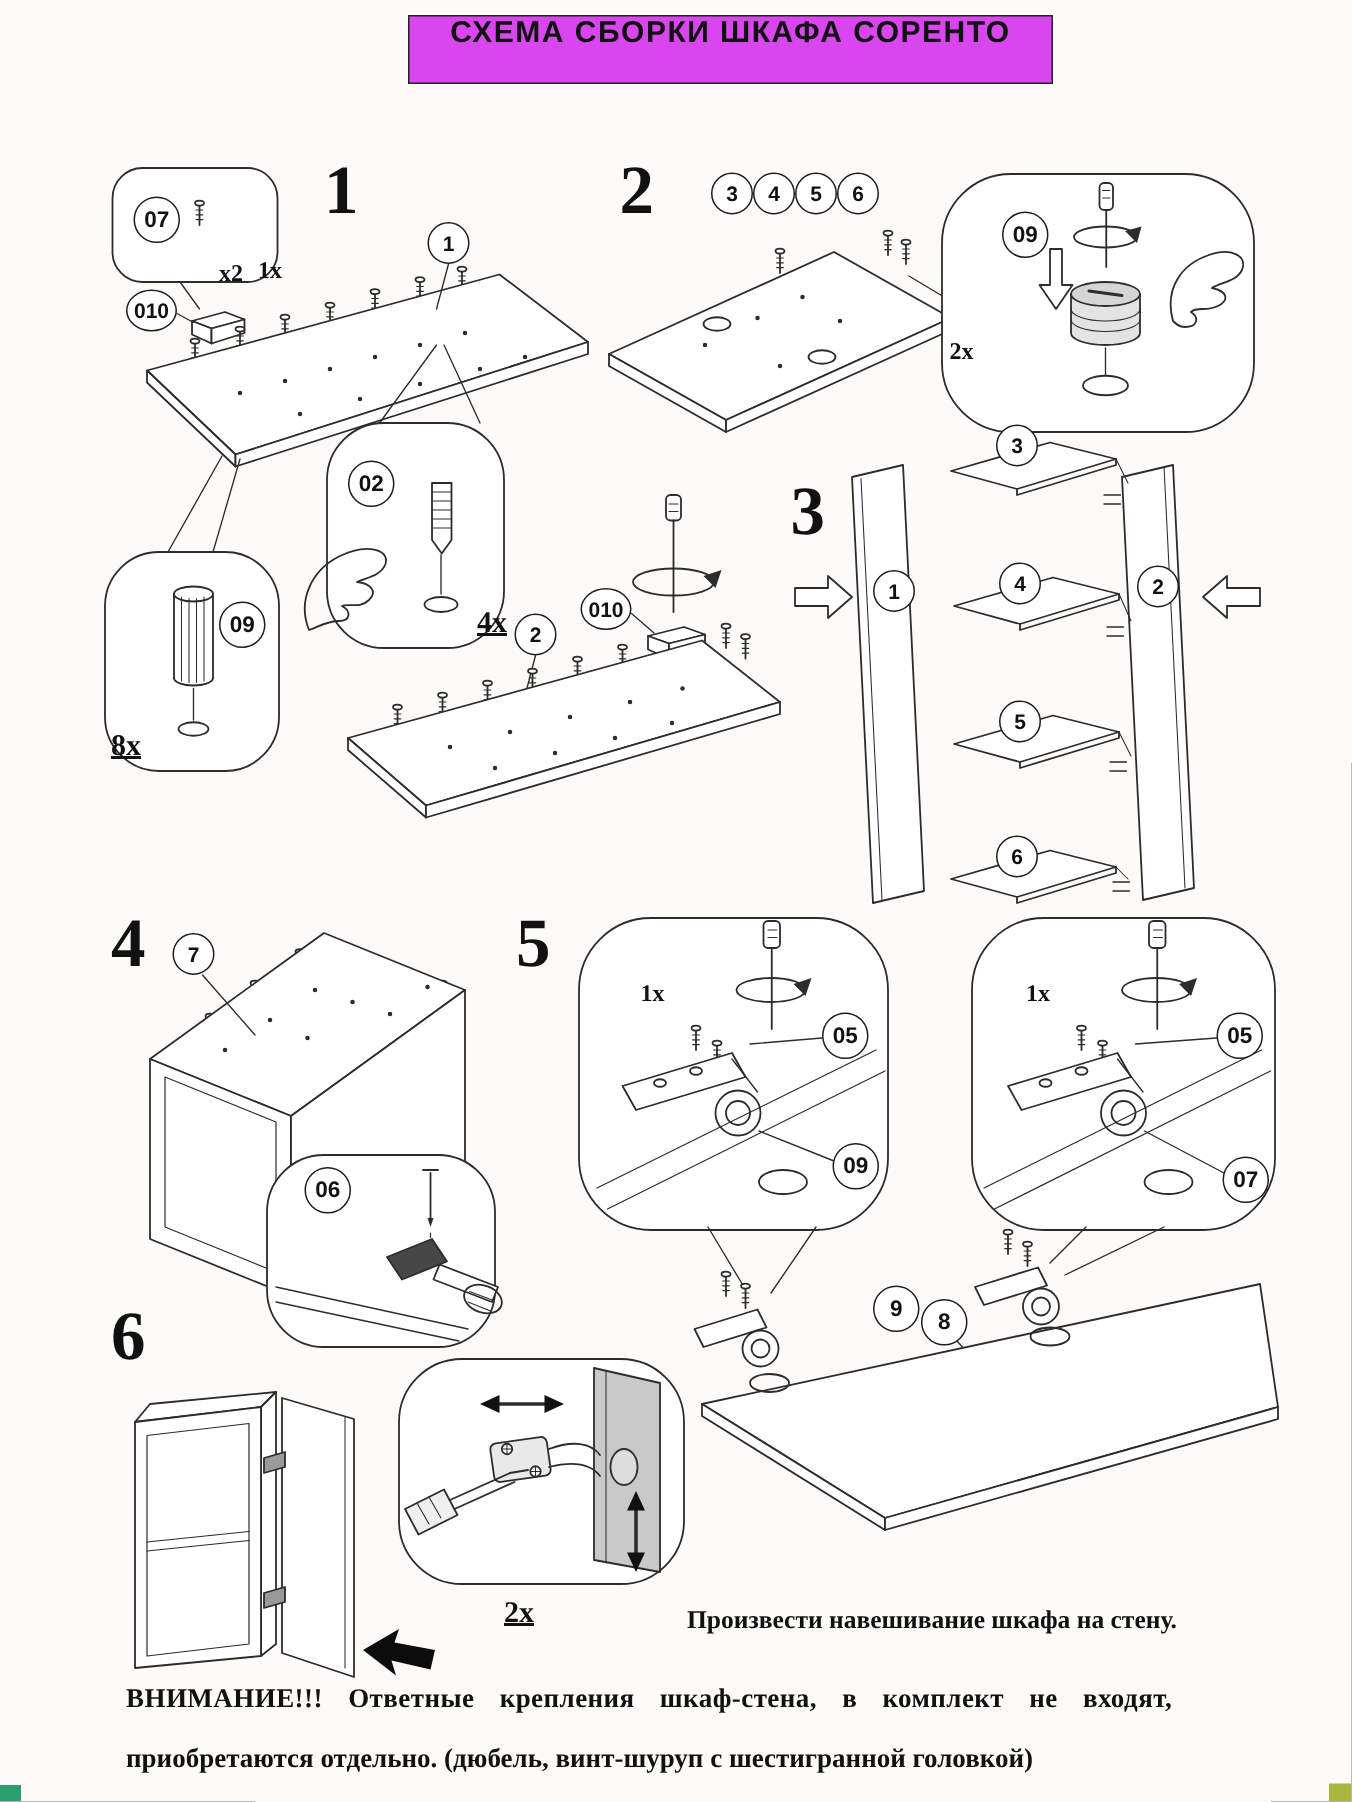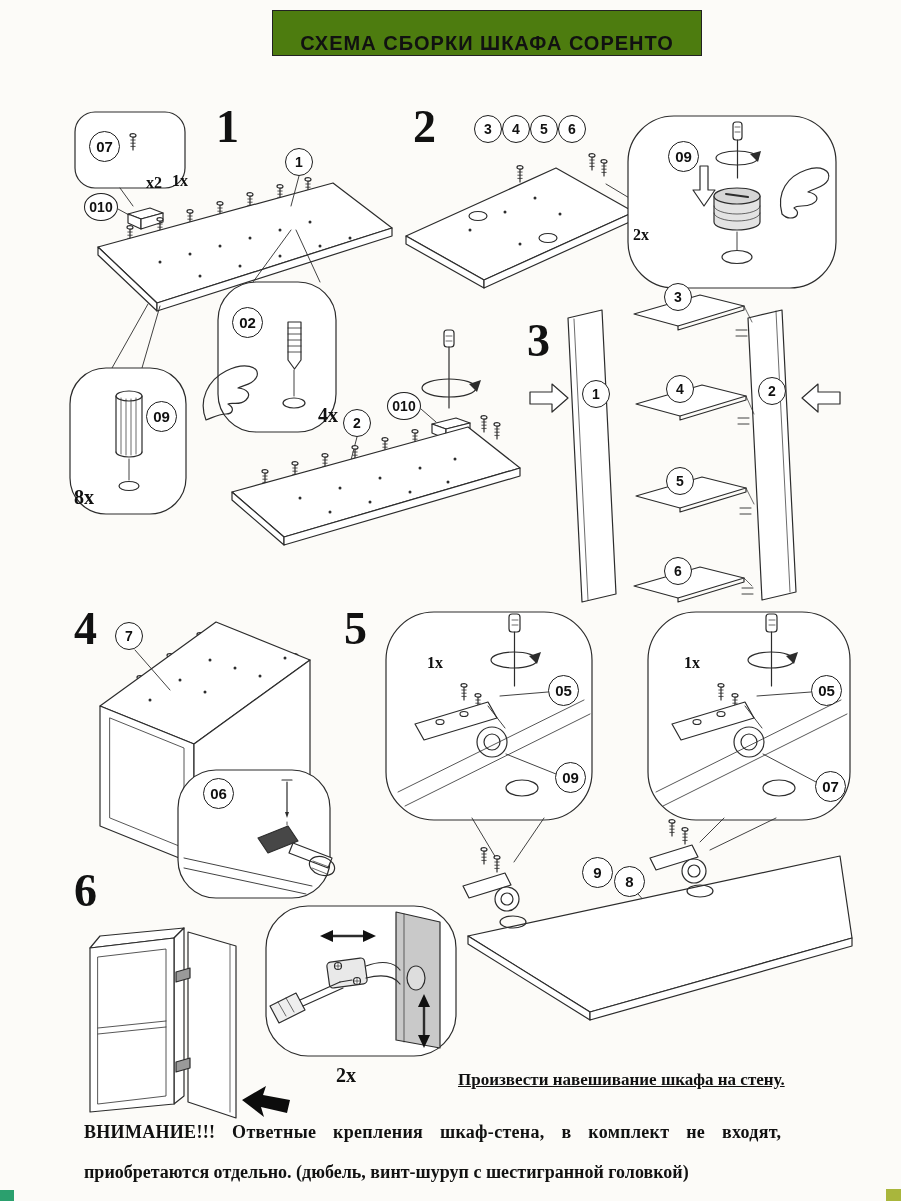--- a/index.html
+++ b/index.html
@@ -1,30 +1,30 @@
 <!DOCTYPE html>
 <html><head>
 <meta charset="utf-8">
 <style>
   html,body{margin:0;padding:0;background:#888;}
   #page{position:relative;width:901px;height:1201px;background:#fcfbf8;overflow:hidden;
         font-family:"Liberation Sans",sans-serif;color:#111;}
   svg{position:absolute;left:0;top:0;}
   .titlebox{position:absolute;left:272px;top:10px;width:428px;height:44px;border:1.6px solid #222;
-        background:#4d7c0f;display:flex;align-items:flex-end;justify-content:center;}
+        background:#d946ef;display:flex;align-items:flex-start;justify-content:center;}
   .titlebox span{font:700 20px "Liberation Sans",sans-serif;letter-spacing:1px;}
   .stepnum{position:absolute;font:700 46px "Liberation Serif",serif;line-height:1;}
   .circ{position:absolute;width:28px;height:28px;border:1.7px solid #1d1d1d;border-radius:50%;
         background:#fff;display:flex;align-items:center;justify-content:center;
         font:700 14px "Liberation Sans",sans-serif;box-sizing:border-box;z-index:3;}
   .circ.wide{width:34px;height:28px;font-size:14px;}
   .circ.big{width:31px;height:31px;font-size:15px;}
   .qty{position:absolute;font:700 16px "Liberation Serif",serif;z-index:3;margin-top:36px;}
-  .qty.lg{font-size:20px;}
-  .note{position:absolute;font:700 17px "Liberation Serif",serif;white-space:nowrap;text-decoration:underline;}
+  .qty.lg{font-size:20px;text-decoration:underline;}
+  .note{position:absolute;font:700 17px "Liberation Serif",serif;white-space:nowrap;}
   .warn{position:absolute;font:700 18px "Liberation Serif",serif;white-space:nowrap;}
   .warn.sp{word-spacing:12px;letter-spacing:.3px;}
   .chip{position:absolute;width:14px;height:11px;}
   .chip.l{left:0;top:1190px;background:#2ba06e;}
   .chip.r{left:886px;top:1189px;width:15px;height:12px;background:#a9b63c;}
 </style>
 </head>
 <body>
 
 <div id="page">

